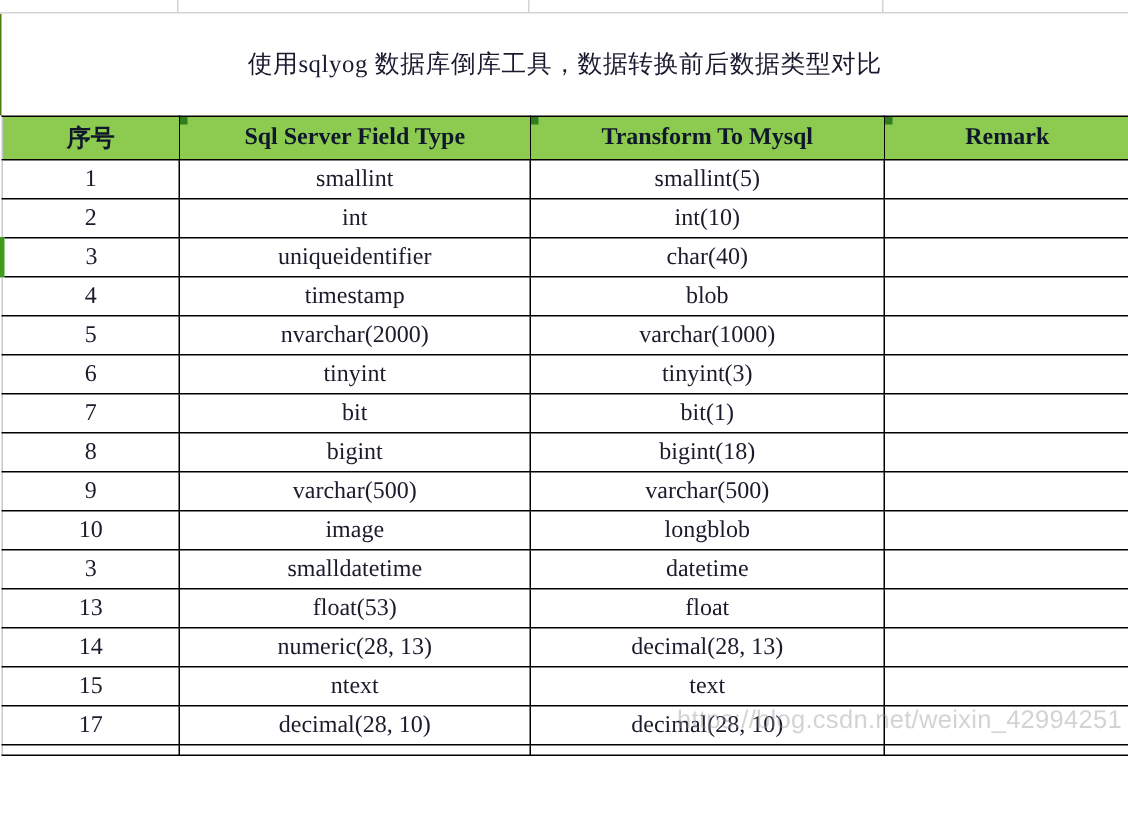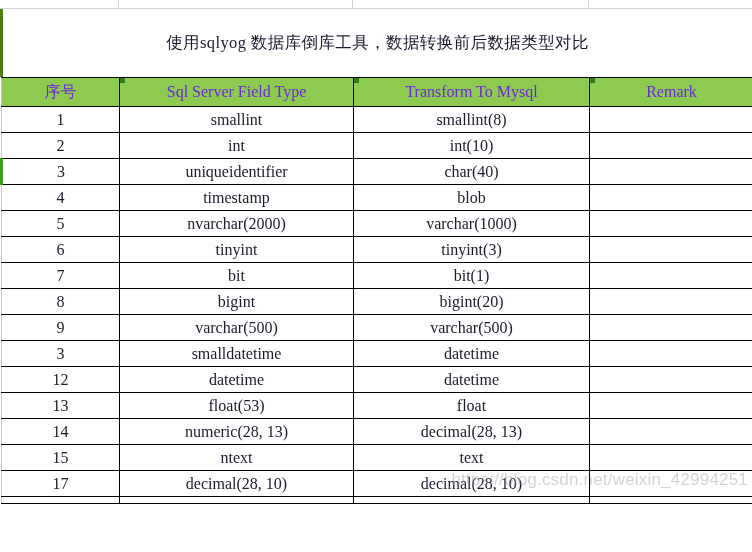--- a/index.html
+++ b/index.html
@@ -34,21 +34,21 @@
 
   
   .title-band {
     height: 68px;
     width: 752px;
     box-sizing: border-box;
     display: flex;
     align-items: center;
     justify-content: center;
     background: #ffffff;
-    border-left: 3px solid #4d7c0f;
+    border-left: 1px solid #4d7c0f;
   }
   .sheet-title {
     font-family: "Liberation Serif", "DejaVu Serif", serif;
     font-size: 16.5px;
     color: #1a1a2e;
     letter-spacing: 0.4px;
     white-space: nowrap;
   }
 
   
@@ -77,22 +77,22 @@
     font-size: 16px;
     color: #1b1b2b;
     background: #ffffff;
     overflow: hidden;
     white-space: nowrap;
   }
   table.grid thead th {
     background: #8DCB50;
     height: 28px;
     font-size: 16px;
-    font-weight: normal;
-    color: #6d28d9;
+    font-weight: bold;
+    color: #0f172a;
     position: relative;
   }
   
   table.grid thead th.nib::before {
     content: "";
     position: absolute;
     top: 0;
     left: 0;
     width: 5px;
     height: 5px;
@@ -152,21 +152,21 @@
           <th>序号</th>
           <th class="nib">Sql Server Field Type</th>
           <th class="nib">Transform To Mysql</th>
           <th class="nib">Remark</th>
         </tr>
     </thead>
     <tbody>
         <tr>
           <td>1</td>
           <td>smallint</td>
-          <td>smallint(8)</td>
+          <td>smallint(5)</td>
           <td></td>
         </tr>
         <tr>
           <td>2</td>
           <td>int</td>
           <td>int(10)</td>
           <td></td>
         </tr>
         <tr class="selected">
           <td>3</td>
@@ -194,38 +194,38 @@
         </tr>
         <tr>
           <td>7</td>
           <td>bit</td>
           <td>bit(1)</td>
           <td></td>
         </tr>
         <tr>
           <td>8</td>
           <td>bigint</td>
-          <td>bigint(20)</td>
+          <td>bigint(18)</td>
           <td></td>
         </tr>
         <tr>
           <td>9</td>
           <td>varchar(500)</td>
           <td>varchar(500)</td>
           <td></td>
         </tr>
         <tr>
+          <td>10</td>
+          <td>image</td>
+          <td>longblob</td>
+          <td></td>
+        </tr>
+        <tr>
           <td>3</td>
           <td>smalldatetime</td>
-          <td>datetime</td>
-          <td></td>
-        </tr>
-        <tr>
-          <td>12</td>
-          <td>datetime</td>
           <td>datetime</td>
           <td></td>
         </tr>
         <tr>
           <td>13</td>
           <td>float(53)</td>
           <td>float</td>
           <td></td>
         </tr>
         <tr>

